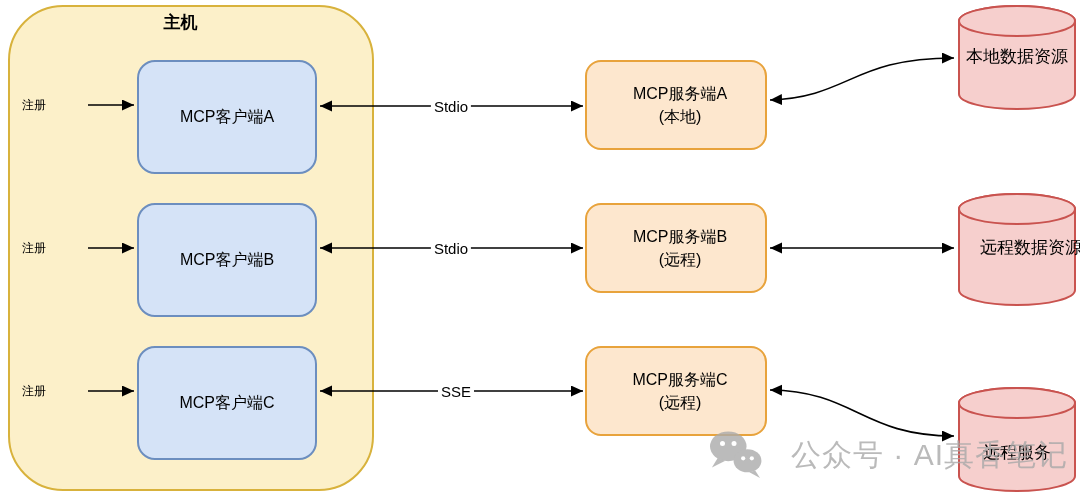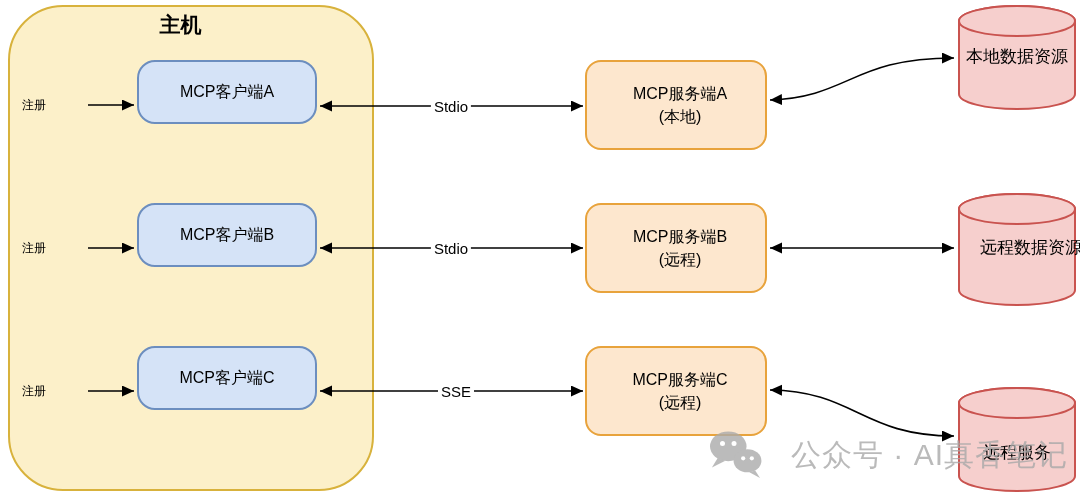--- a/index.html
+++ b/index.html
@@ -19,40 +19,40 @@
     width: 366px; height: 486px;
     background: #FCF0C9;
     border: 2px solid #D8B23C;
     border-radius: 55px;
   }
   .host-title {
     position: absolute;
     left: 8px; top: 11px;
     width: 345px;
     text-align: center;
-    font-size: 21px;
+    font-size: 17px;
     font-weight: bold;
     color: #000000;
   }
   .register {
     position: absolute;
     left: 22px;
     width: 48px; height: 22px;
     font-size: 12px;
     line-height: 22px;
     color: #000000;
     white-space: nowrap;
   }
   .register.r1 { top: 94px; }
   .register.r2 { top: 237px; }
   .register.r3 { top: 380px; }
   .client {
     position: absolute;
     left: 137px;
-    width: 180px; height: 64px;
+    width: 180px; height: 114px;
     background: #D5E3F7;
     border: 2px solid #6C8EBF;
     border-radius: 18px;
     display: flex; align-items: center; justify-content: center;
     font-size: 16px;
     color: #000000;
   }
   .client.c1 { top: 60px; }
   .client.c2 { top: 203px; }
   .client.c3 { top: 346px; }

